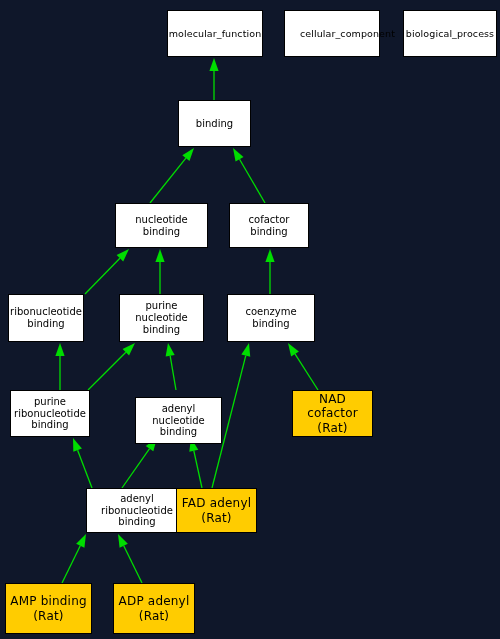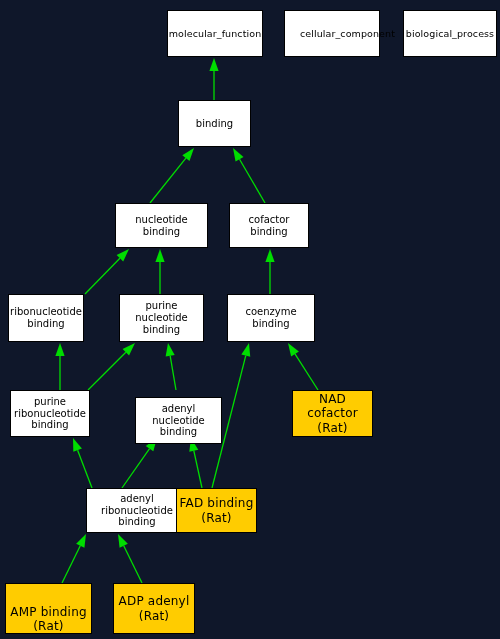--- a/index.html
+++ b/index.html
@@ -165,24 +165,24 @@
       </div>
       <div class="node annotated" style="left: 292px; top: 390px; width: 81px; height: 47px;">
         <span class="label">NAD cofactor
 (Rat)</span>
       </div>
       <div class="node term" style="left: 50px; top: 488px; width: 102px; height: 45px; margin-left: 36px;">
         <span class="label">adenyl ribonucleotide
 binding</span>
       </div>
       <div class="node annotated" style="left: 176px; top: 488px; width: 81px; height: 45px;">
-        <span class="label">FAD binding
+        <span class="label">FAD adenyl
 (Rat)</span>
       </div>
-      <div class="node annotated" style="left: 5px; top: 583px; width: 87px; height: 51px; align-items: flex-end;">
+      <div class="node annotated" style="left: 5px; top: 583px; width: 87px; height: 51px;">
         <span class="label">AMP binding
 (Rat)</span>
       </div>
       <div class="node annotated" style="left: 113px; top: 583px; width: 82px; height: 51px;">
         <span class="label">ADP adenyl
 (Rat)</span>
       </div>
     </div>
 </div>
 

